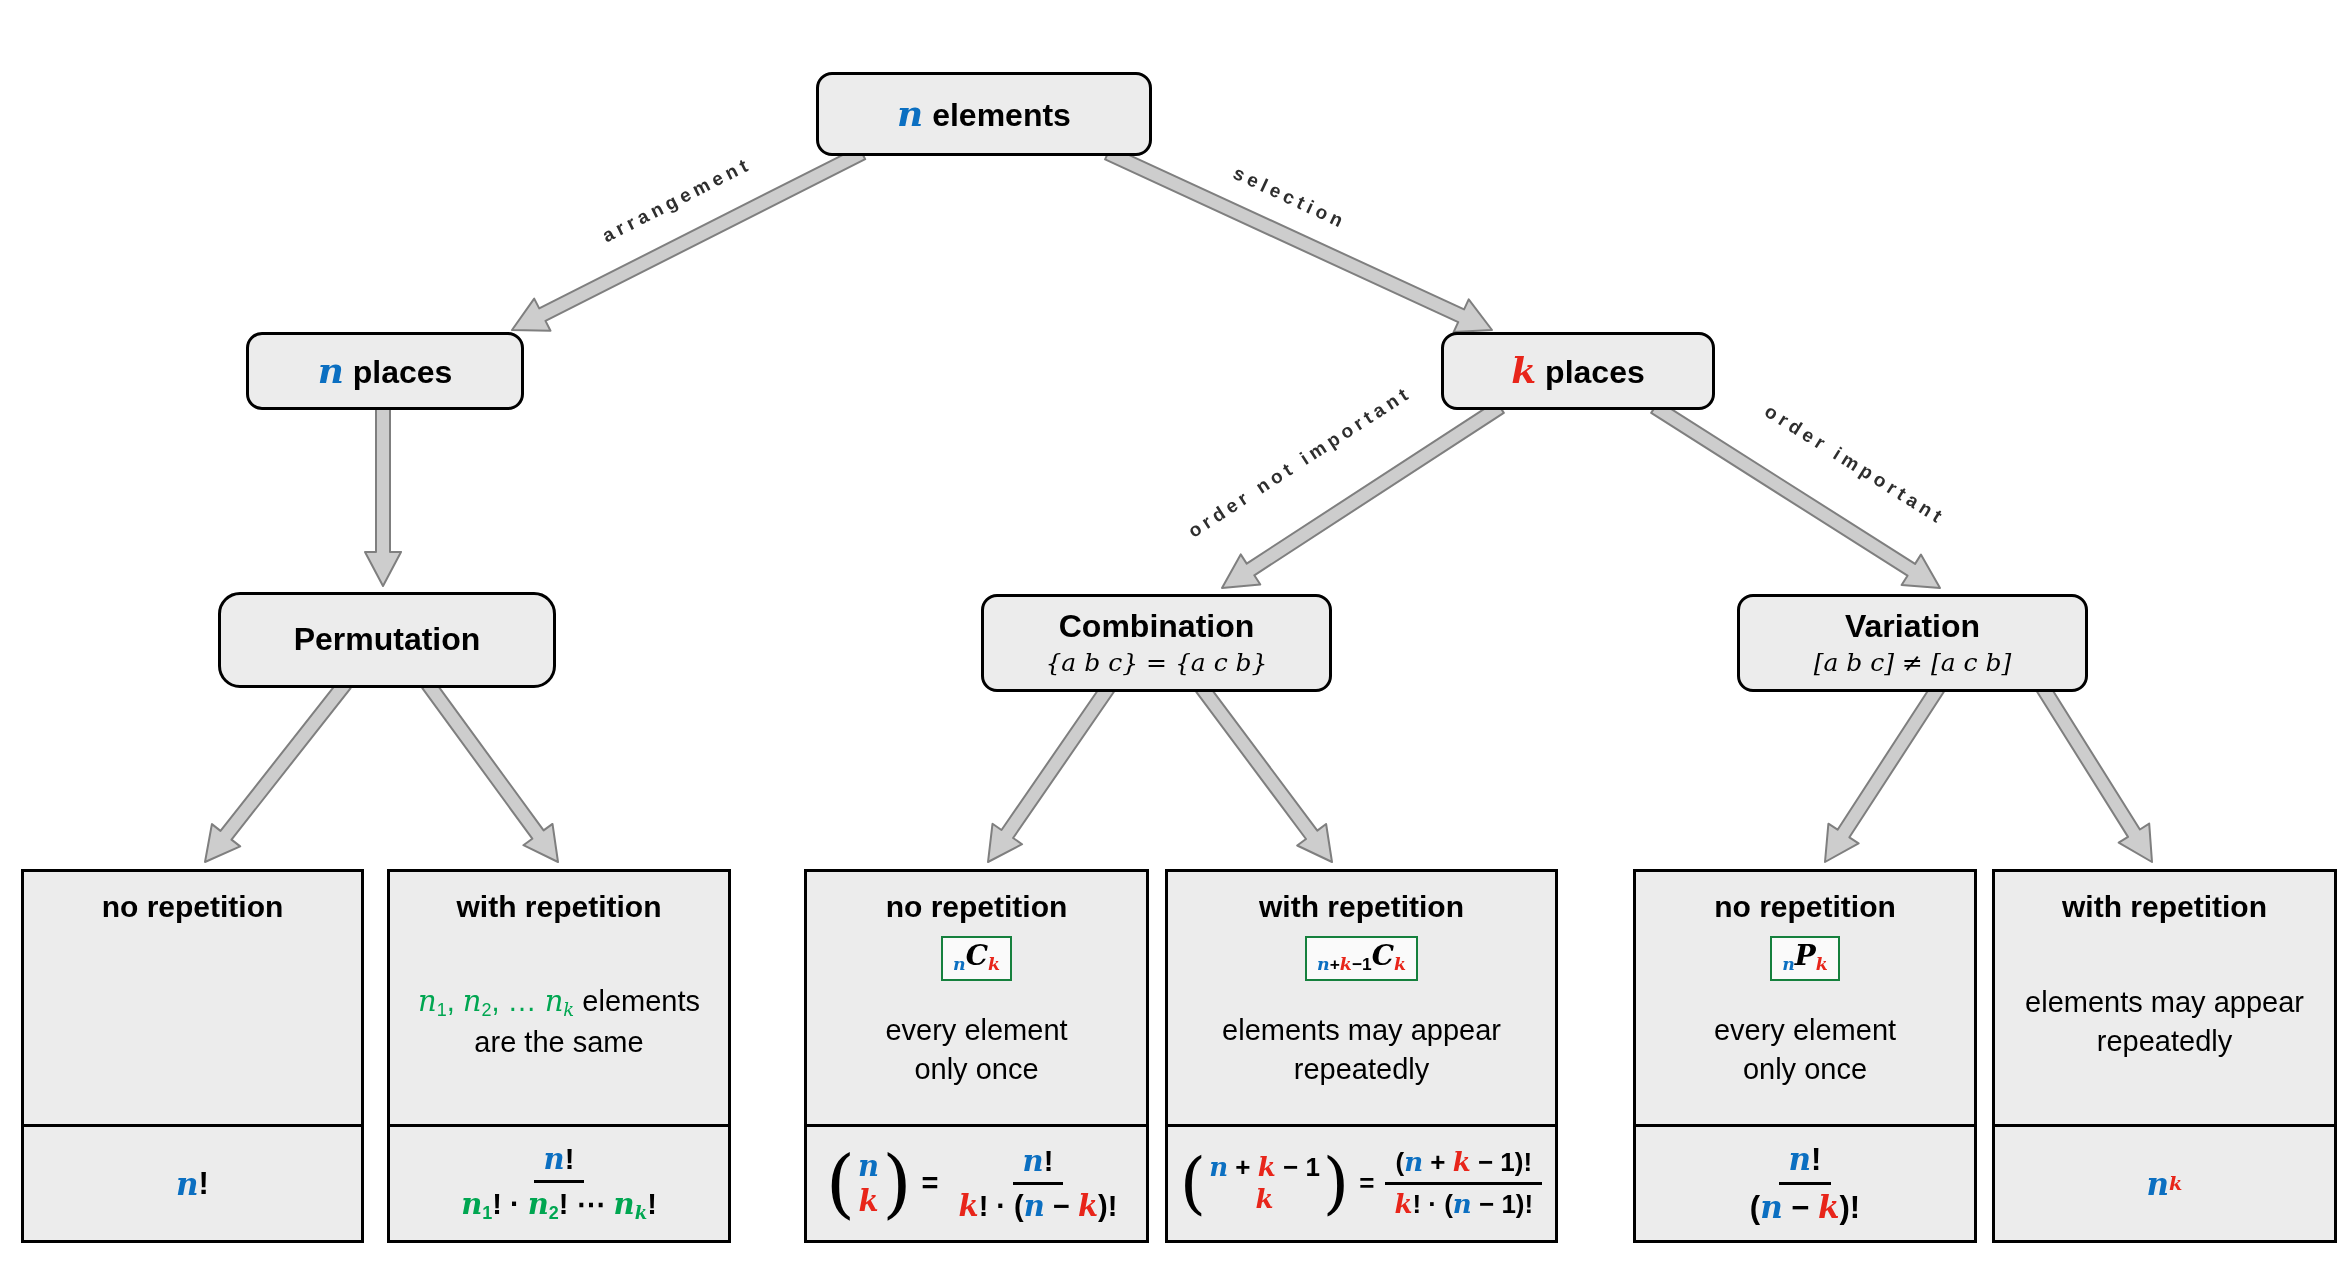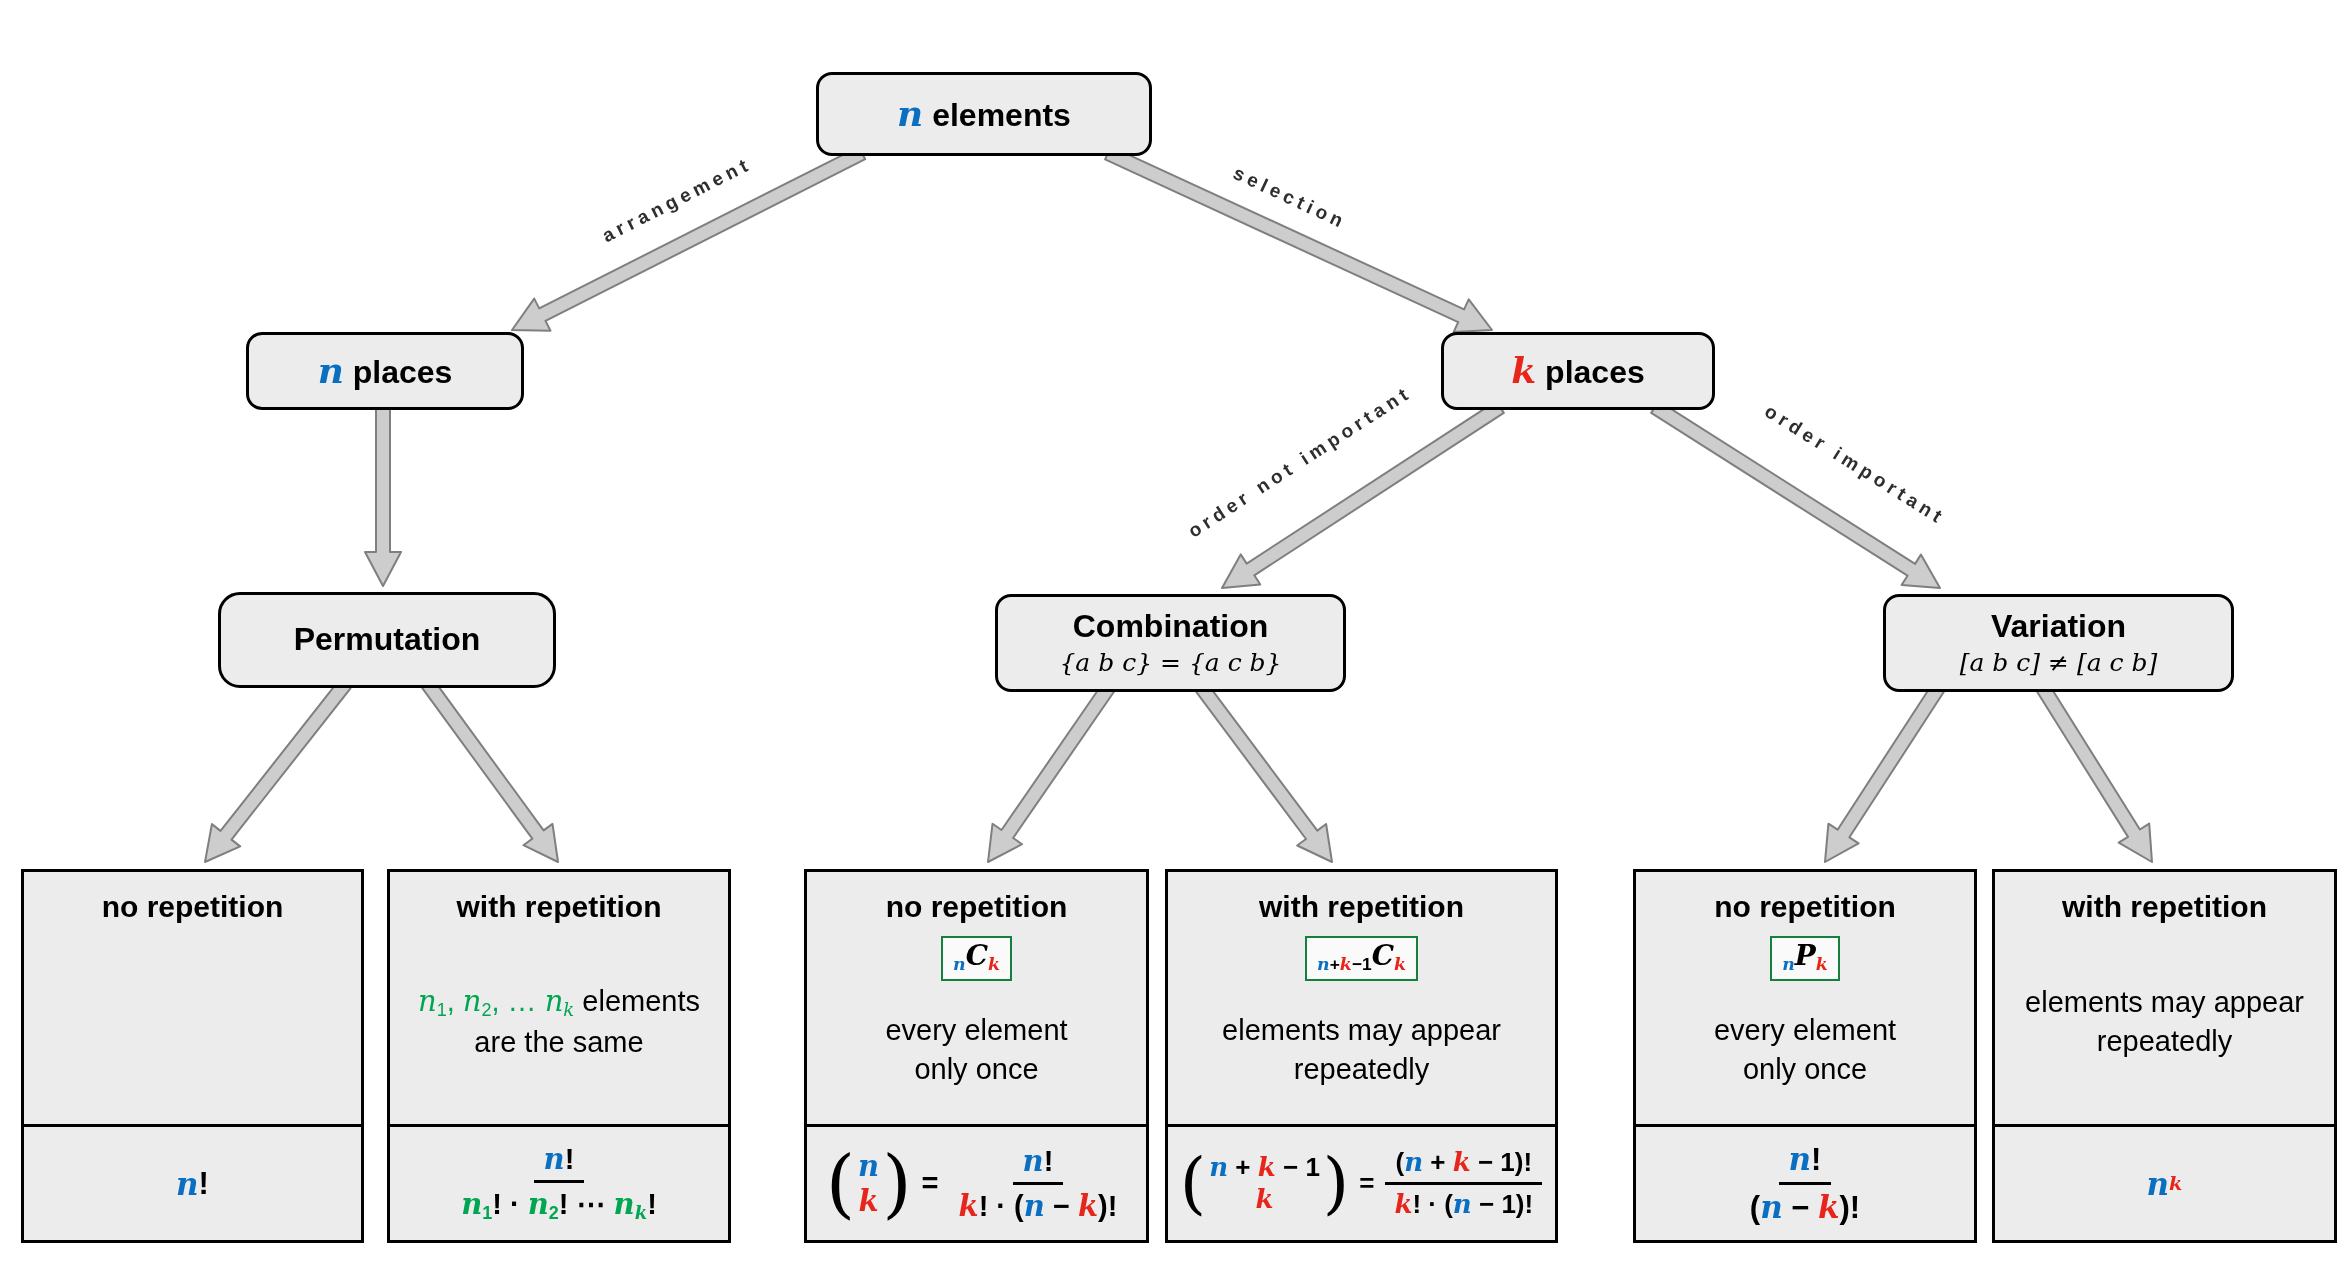--- a/index.html
+++ b/index.html
@@ -81,26 +81,26 @@
   </div>
 
   <div class="node" style="left:246px; top:332px; width:272px; height:72px;">
     <div class="node-title"><span class="mb c-blue">n</span><span class="b"> places</span></div>
   </div>
 
   <div class="node" style="left:218px; top:592px; width:332px; height:90px;border-radius:22px;">
     <div class="node-title"><span class="b">Permutation</span></div>
   </div>
 
-  <div class="node" style="left:981px; top:594px; width:345px; height:92px;margin-left:14px;">
+  <div class="node" style="left:981px; top:594px; width:345px; height:92px;">
     <div class="node-title"><span class="b">Combination</span></div>
     <div class="node-subtitle"><span class="mi">{a b c} = {a c b}</span></div>
   </div>
 
-  <div class="node" style="left:1883px; top:594px; width:345px; height:92px;">
+  <div class="node" style="left:1737px; top:594px; width:345px; height:92px;">
     <div class="node-title"><span class="b">Variation</span></div>
     <div class="node-subtitle"><span class="mi">[a b c] ≠ [a c b]</span></div>
   </div>
 
   <div class="edge-label" style="left:677px; top:200px; transform:translate(-50%,-50%) rotate(-27deg);">arrangement</div>
   <div class="edge-label" style="left:1290px; top:198px; transform:translate(-50%,-50%) rotate(25deg);">selection</div>
   <div class="edge-label" style="left:1300px; top:462px; transform:translate(-50%,-50%) rotate(-33deg);">order not important</div>
   <div class="edge-label" style="left:1855px; top:465px; transform:translate(-50%,-50%) rotate(32deg);">order important</div>
 
   <div class="leaf" style="left:21px; top:869px; width:343px; height:374px;">

